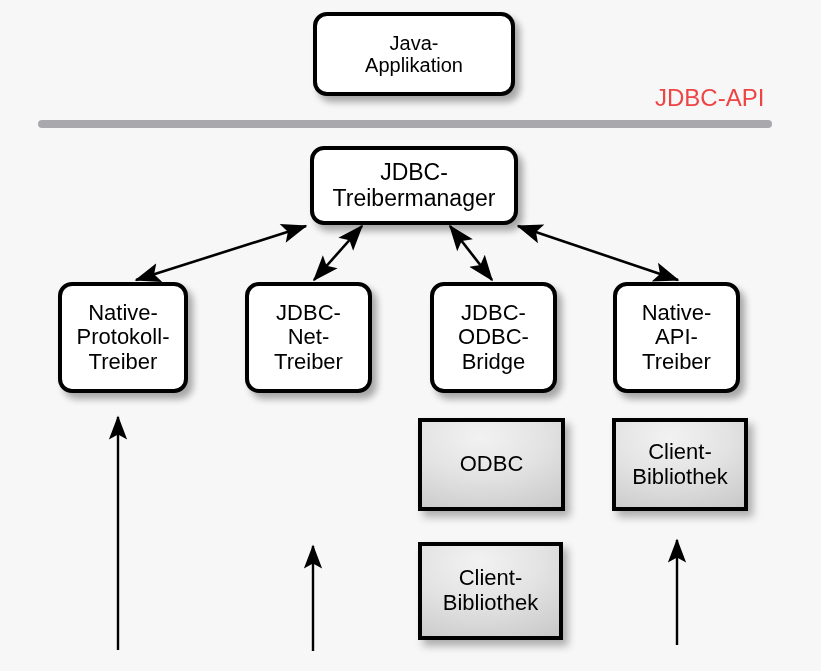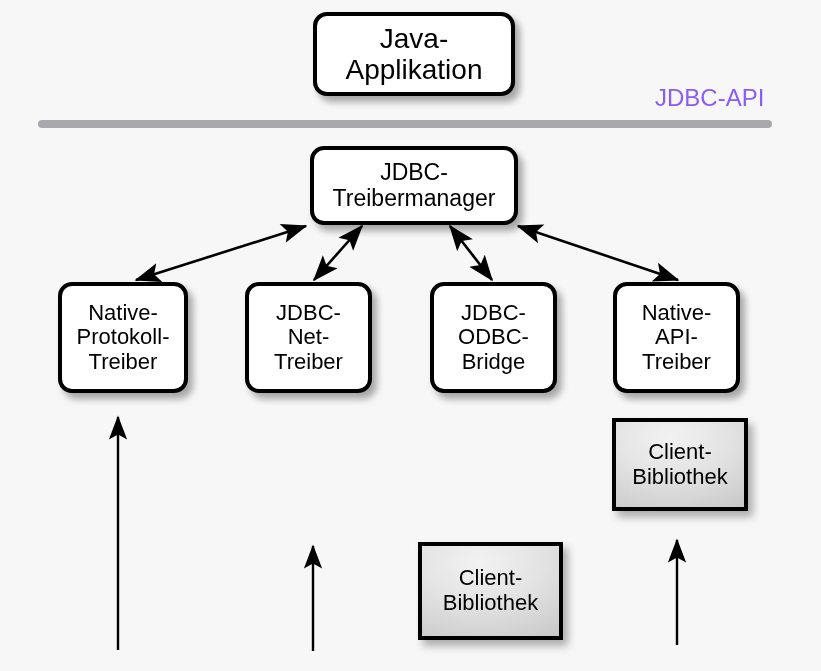--- a/index.html
+++ b/index.html
@@ -48,21 +48,21 @@
     box-shadow: 5px 6px 8px rgba(0,0,0,0.30);
   }
   .api-bar {
     position: absolute;
     background: #a9a9ad;
     border-radius: 4px;
     z-index: 2;
   }
   .api-label {
     position: absolute;
-    color: #8b5cf6;
+    color: #ef4444;
     z-index: 3;
     white-space: nowrap;
   }
 </style>
 </head>
 <body>
 
 <div id="canvas">
 
   <svg class="layer" viewBox="0 0 821 671">
@@ -83,21 +83,21 @@
 
     <line x1="518" y1="226" x2="678" y2="280" stroke="#000" stroke-width="2.6" marker-start="url(#arrowStart)" marker-end="url(#arrowEnd)"></line>
 
     <line x1="118" y1="650" x2="118" y2="417" stroke="#000" stroke-width="2.4" marker-end="url(#arrowEnd)"></line>
 
     <line x1="313" y1="651" x2="313" y2="546" stroke="#000" stroke-width="2.4" marker-end="url(#arrowEnd)"></line>
 
     <line x1="677" y1="645" x2="677" y2="540" stroke="#000" stroke-width="2.4" marker-end="url(#arrowEnd)"></line>
   </svg>
 
-  <div class="node white" style="left:313px; top:12px; width:202px; height:84px; font-size:28px;">Java-
+  <div class="node white" style="left:313px; top:12px; width:202px; height:84px; font-size:20px;">Java-
 Applikation</div>
 
   <div class="api-label" style="left:655px; top:84px; font-size:24px;">JDBC-API</div>
   <div class="api-bar" style="left:38px; top:120px; width:734px; height:8px;"></div>
 
   <div class="node white" style="left:310px; top:146px; width:208px; height:79px; font-size:23px;">JDBC-
 Treibermanager</div>
 
   <div class="node white" style="left:58px; top:282px; width:130px; height:111px; font-size:22px;">Native-
 Protokoll-
@@ -109,20 +109,21 @@
 
   <div class="node white" style="left:430px; top:282px; width:127px; height:111px; font-size:22px;">JDBC-
 ODBC-
 Bridge</div>
 
   <div class="node white" style="left:613px; top:282px; width:127px; height:111px; font-size:22px;">Native-
 API-
 Treiber</div>
 
 
+  <div class="node gray" style="left:418px; top:418px; width:147px; height:93px; font-size:22px;">ODBC</div>
 
   <div class="node gray" style="left:612px; top:418px; width:136px; height:93px; font-size:22px;">Client-
 Bibliothek</div>
 
   <div class="node gray" style="left:418px; top:542px; width:145px; height:98px; font-size:22px;">Client-
 Bibliothek</div>
 
 </div>
 
 </body></html>

